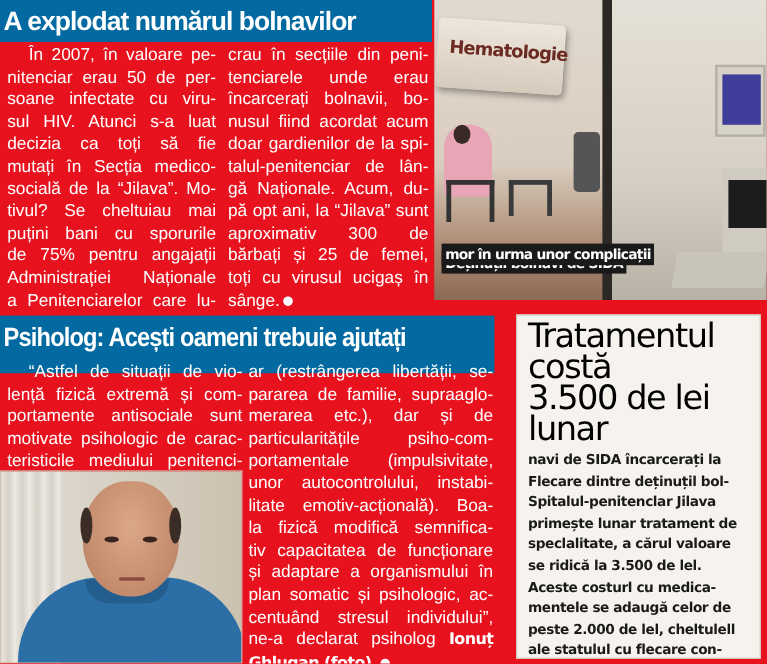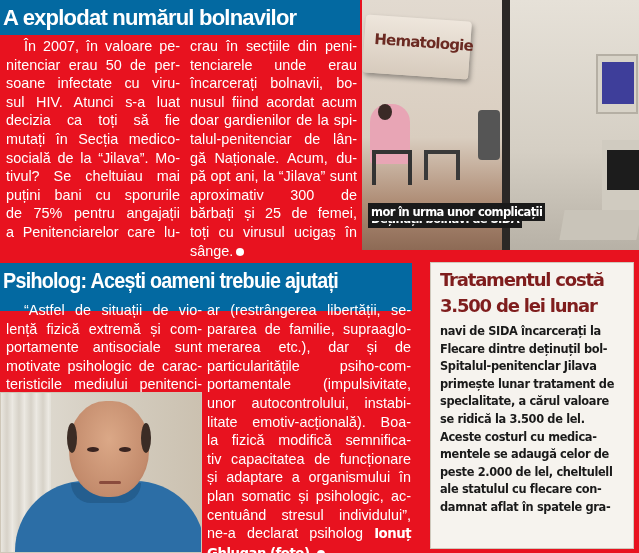--- a/index.html
+++ b/index.html
@@ -86,22 +86,22 @@
     .eye { position: absolute; top: 54px; width: 12px; height: 5px; background: #3a2420; border-radius: 50%; }
     .eye.l { left: 86px; } .eye.r { left: 118px; }
     .mouth { position: absolute; left: 98px; top: 88px; width: 22px; height: 3px; background: #8a4b3c; border-radius: 2px; }
 
     
     #box {
       position: absolute; left: 430px; top: 262px; width: 204px; height: 287px;
       background: #f6f3ee; border: 1px solid #cfc8bc; padding: 4px 7px 0 9px;
     }
     #box-title {
-      color: #7f1d1d; font-family: "DejaVu Sans", sans-serif; font-weight: bold;
-      font-size: 18px; line-height: 26px; letter-spacing: -1.2px;
+      color: #000000; font-family: "DejaVu Sans", sans-serif; font-weight: normal;
+      font-size: 28px; line-height: 26px; letter-spacing: -1.2px;
     }
     #box-body {
       margin-top: 4px; color: #1a1a1a; font-family: "DejaVu Sans", sans-serif; font-weight: bold;
       font-size: 11.4px; line-height: 17.6px; letter-spacing: -0.35px;
     }
     .strong { font-weight: bold; font-family: "DejaVu Sans", sans-serif; font-size: 13.3px; letter-spacing: -0.5px; }
   </style>
 </head>
 <body>
 
@@ -111,20 +111,21 @@
   <span class="line indent">În 2007, în valoare pe-</span>
   <span class="line">nitenciar erau 50 de per-</span>
   <span class="line">soane infectate cu viru-</span>
   <span class="line">sul HIV. Atunci s-a luat</span>
   <span class="line">decizia ca toți să fie</span>
   <span class="line">mutați în Secția medico-</span>
   <span class="line">socială de la “Jilava”. Mo-</span>
   <span class="line">tivul? Se cheltuiau mai</span>
   <span class="line">puțini bani cu sporurile</span>
   <span class="line">de 75% pentru angajații</span>
+  <span class="line">Administrației Naționale</span>
   <span class="line">a Penitenciarelor care lu-</span>
 </div>
 <div id="c2" class="col">
   <span class="line">crau în secțiile din peni-</span>
   <span class="line">tenciarele unde erau</span>
   <span class="line">încarcerați bolnavii, bo-</span>
   <span class="line">nusul fiind acordat acum</span>
   <span class="line">doar gardienilor de la spi-</span>
   <span class="line">talul-penitenciar de lân-</span>
   <span class="line">gă Naționale. Acum, du-</span>

